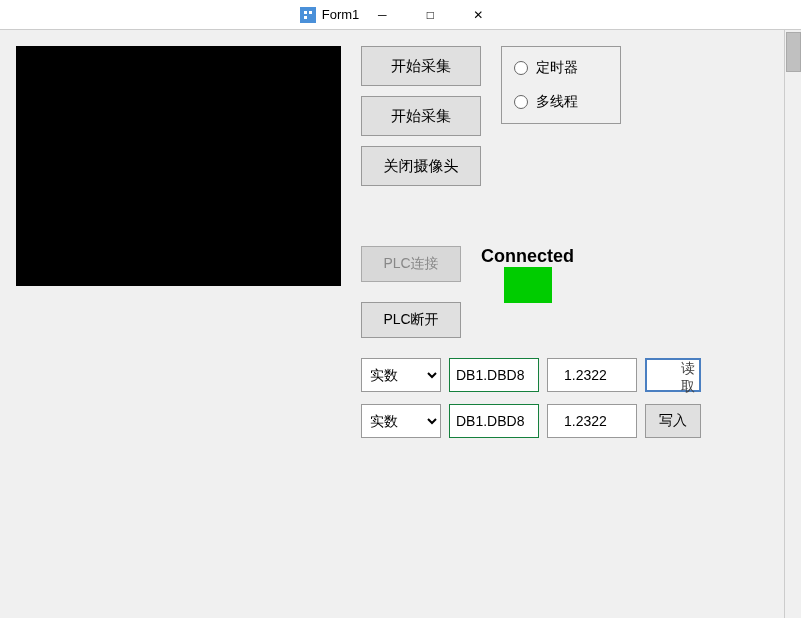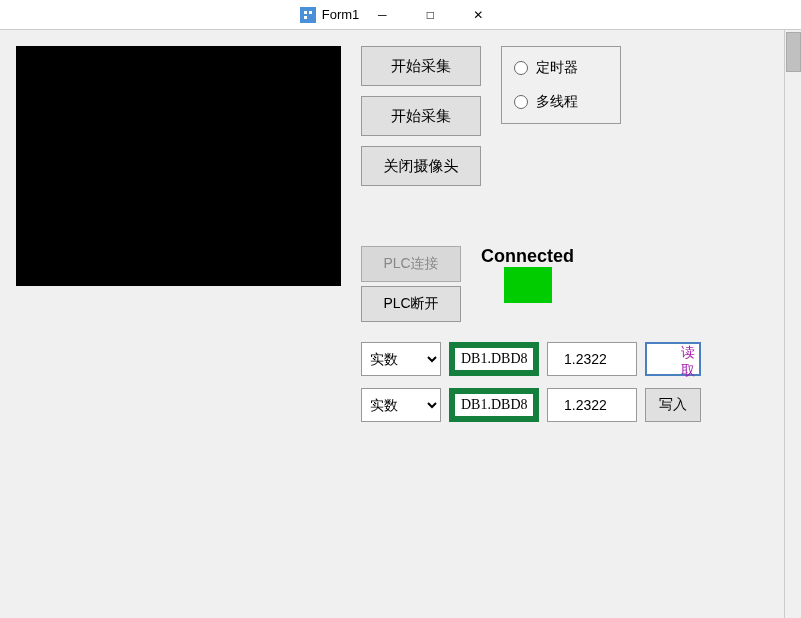--- a/index.html
+++ b/index.html
@@ -136,21 +136,21 @@
     
     .plc-section {
       display: flex;
       align-items: flex-start;
       gap: 20px;
       margin-top: 50px;
     }
     .plc-buttons {
       display: flex;
       flex-direction: column;
-      gap: 4px;
+      gap: 20px;
     }
     .btn-plc-connect {
       width: 100px;
       height: 36px;
       background: #d8d8d8;
       border: 1px solid #aaa;
       font-size: 14px;
       color: #888;
       cursor: default;
       font-family: "Microsoft YaHei", sans-serif;
@@ -207,45 +207,45 @@
       background: white;
       font-size: 14px;
       font-family: Liberation Serif, serif;
       padding: 0 4px;
       cursor: pointer;
       appearance: auto;
     }
     .input-field {
       width: 90px;
       height: 34px;
-      border: 6px solid #15803d;
-      background: white;
-      font-size: 14px;
-      font-family: Liberation Serif, serif;
+      border: 1px solid #15803d;
+      background: white;
+      font-size: 14px;
+      font-family: Liberation Sans, sans-serif;
       padding: 8px 6px;
       text-align: left;
     }
     .value-field {
       width: 90px;
       height: 34px;
       border: 1px solid #999;
       background: white;
       font-size: 14px;
       font-family: "Microsoft YaHei", sans-serif;
       padding: 0 16px;
     }
     .btn-read {
       width: 56px;
       height: 34px;
       background: white;
       border: 2px solid #4a7fc1;
       font-size: 14px;
       cursor: pointer;
       font-family: "Microsoft YaHei", sans-serif;
-      color: #a21caf;
+      color: #404040;
       padding-left: 30px;
     }
     .btn-write {
       width: 56px;
       height: 34px;
       background: #e0e0e0;
       border: 1px solid #999;
       font-size: 14px;
       cursor: pointer;
       font-family: "Microsoft YaHei", sans-serif;

